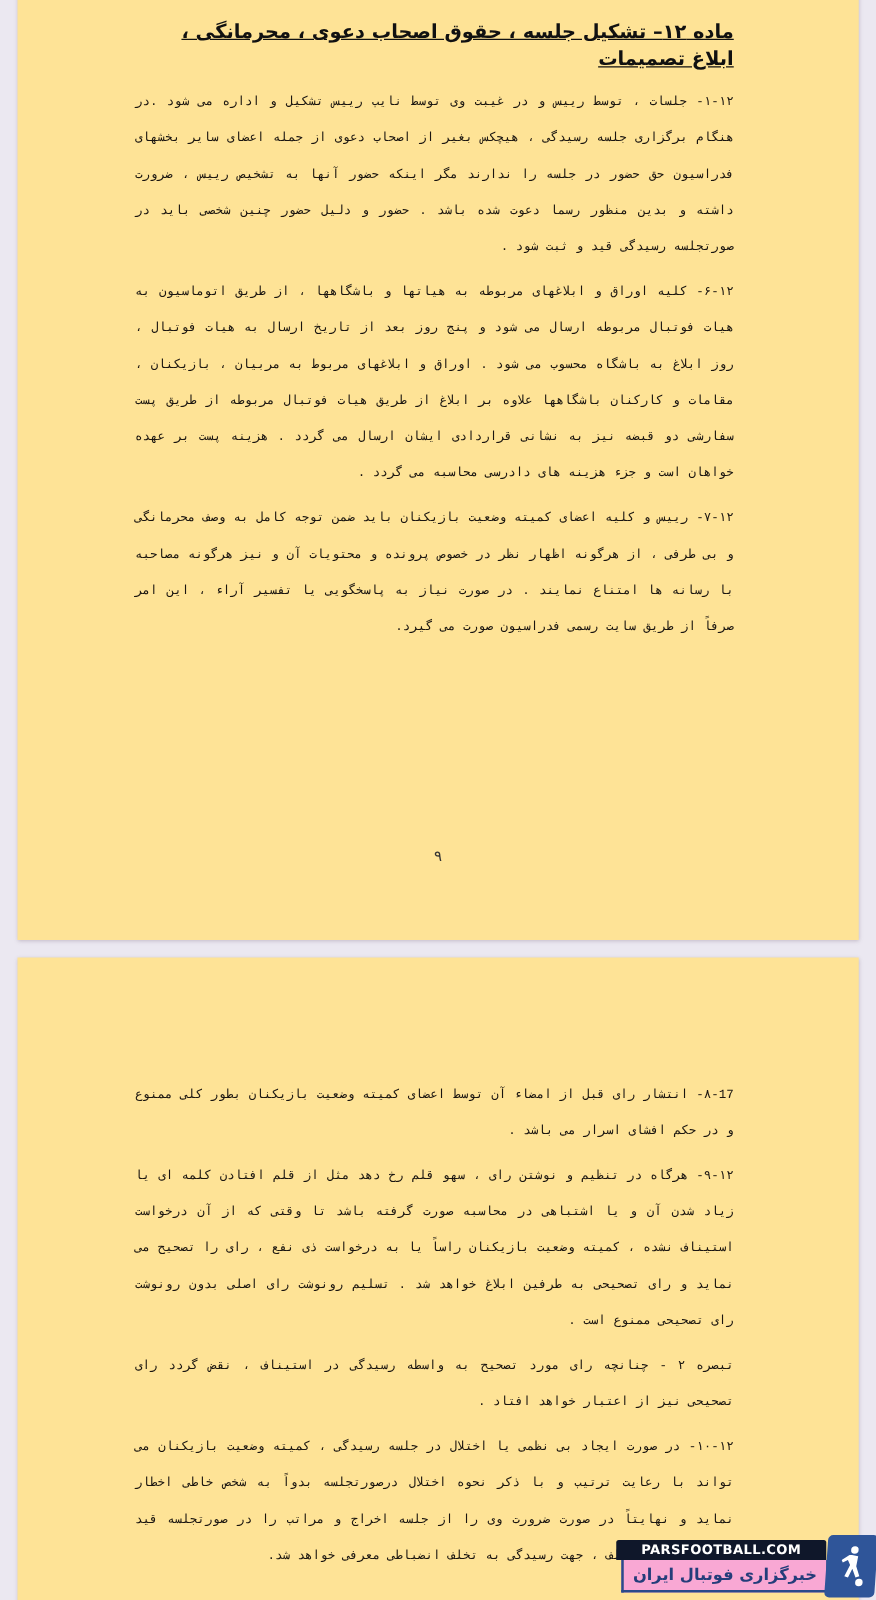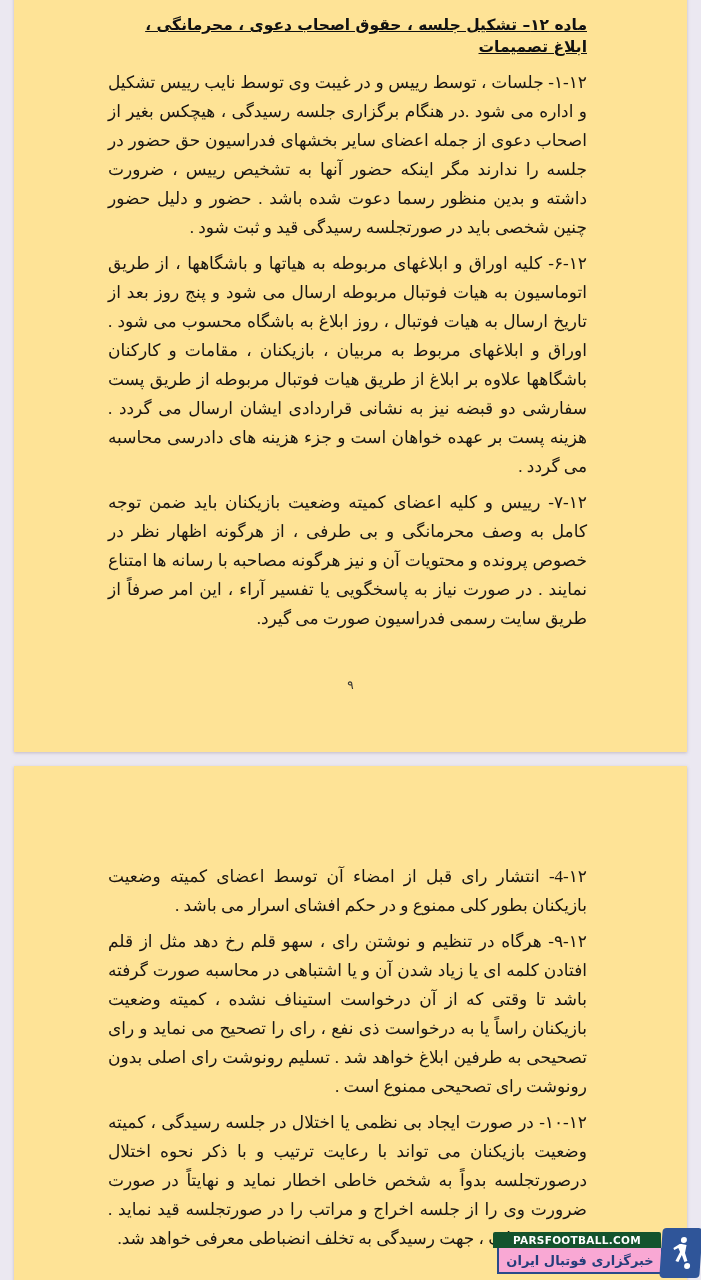--- a/index.html
+++ b/index.html
@@ -43,22 +43,22 @@
       font-size: 15.5px;
       line-height: 22px;
       margin: 0 0 10px 0;
       margin-right: 100px;
       margin-left: 94px;
       text-align: right;
       color: #111;
       text-decoration: underline;
     }
     .para {
-      font-family: Liberation Serif, serif;
-      font-size: 17px;
+      font-family: Liberation Mono, monospace;
+      font-size: 10px;
       line-height: 29px;
       margin: 0 0 7px 0;
       text-align: justify;
       text-align-last: right;
     }
     .page-number {
       position: absolute;
       top: 682px;
       left: 0;
       right: 0;
@@ -73,21 +73,21 @@
       top: 1228px;
       width: 208px;
       height: 52px;
     }
     .wm-orange {
       position: absolute;
       left: 0;
       top: 4px;
       width: 168px;
       height: 16px;
-      background: #14532d;
+      background: #0f172a;
       color: #fff;
       font-family: "DejaVu Sans", sans-serif;
       font-weight: bold;
       font-size: 10.5px;
       letter-spacing: 0.3px;
       line-height: 16px;
       text-align: center;
       border-radius: 2px 2px 0 0;
     }
     .wm-white {
@@ -135,22 +135,23 @@
       <p class="para">۶-۱۲- کلیه اوراق و ابلاغهای مربوطه به هیاتها و باشگاهها ، از طریق اتوماسیون به هیات فوتبال مربوطه ارسال می شود و پنج روز بعد از تاریخ ارسال به هیات فوتبال ، روز ابلاغ به باشگاه محسوب می شود . اوراق و ابلاغهای مربوط به مربیان ، بازیکنان ، مقامات و کارکنان باشگاهها علاوه بر ابلاغ از طریق هیات فوتبال مربوطه از طریق پست سفارشی دو قبضه نیز به نشانی قراردادی ایشان ارسال می گردد . هزینه پست بر عهده خواهان است و جزء هزینه های دادرسی محاسبه می گردد .</p>
       <p class="para">۷-۱۲- رییس و کلیه اعضای کمیته وضعیت بازیکنان باید ضمن توجه کامل به وصف محرمانگی و بی طرفی ، از هرگونه اظهار نظر در خصوص پرونده و محتویات آن و نیز هرگونه مصاحبه با رسانه ها امتناع نمایند . در صورت نیاز به پاسخگویی یا تفسیر آراء ، این امر صرفاً از طریق سایت رسمی فدراسیون صورت می گیرد.</p>
     </div>
   </div>
   <div class="page-number">۹</div>
 </div>
 
 <div class="page page-2">
   <div class="content">
     <div class="text-block">
-      <p class="para">4-۱۲- انتشار رای قبل از امضاء آن توسط اعضای کمیته وضعیت بازیکنان بطور کلی ممنوع و در حکم افشای اسرار می باشد .</p>
+      <p class="para">۸-17- انتشار رای قبل از امضاء آن توسط اعضای کمیته وضعیت بازیکنان بطور کلی ممنوع و در حکم افشای اسرار می باشد .</p>
       <p class="para">۹-۱۲- هرگاه در تنظیم و نوشتن رای ، سهو قلم رخ دهد مثل از قلم افتادن کلمه ای یا زیاد شدن آن و یا اشتباهی در محاسبه صورت گرفته باشد تا وقتی که از آن درخواست استیناف نشده ، کمیته وضعیت بازیکنان راساً یا به درخواست ذی نفع ، رای را تصحیح می نماید و رای تصحیحی به طرفین ابلاغ خواهد شد . تسلیم رونوشت رای اصلی بدون رونوشت رای تصحیحی ممنوع است .</p>
+      <p class="para">تبصره ۲ - چنانچه رای مورد تصحیح به واسطه رسیدگی در استیناف ، نقض گردد رای تصحیحی نیز از اعتبار خواهد افتاد .</p>
       <p class="para">۱۰-۱۲- در صورت ایجاد بی نظمی یا اختلال در جلسه رسیدگی ، کمیته وضعیت بازیکنان می تواند با رعایت ترتیب و با ذکر نحوه اختلال درصورتجلسه بدواً به شخص خاطی اخطار نماید و نهایتاً در صورت ضرورت وی را از جلسه اخراج و مراتب را در صورتجلسه قید نماید . شخص متخلف ، جهت رسیدگی به تخلف انضباطی معرفی خواهد شد.</p>
     </div>
   </div>
 </div>
 
 <div class="watermark">
   <div class="wm-orange">PARSFOOTBALL.COM</div>
   <div class="wm-white">خبرگزاری فوتبال ایران</div>
   <div class="wm-logo">
     <svg width="24" height="34" viewBox="0 0 24 34">

